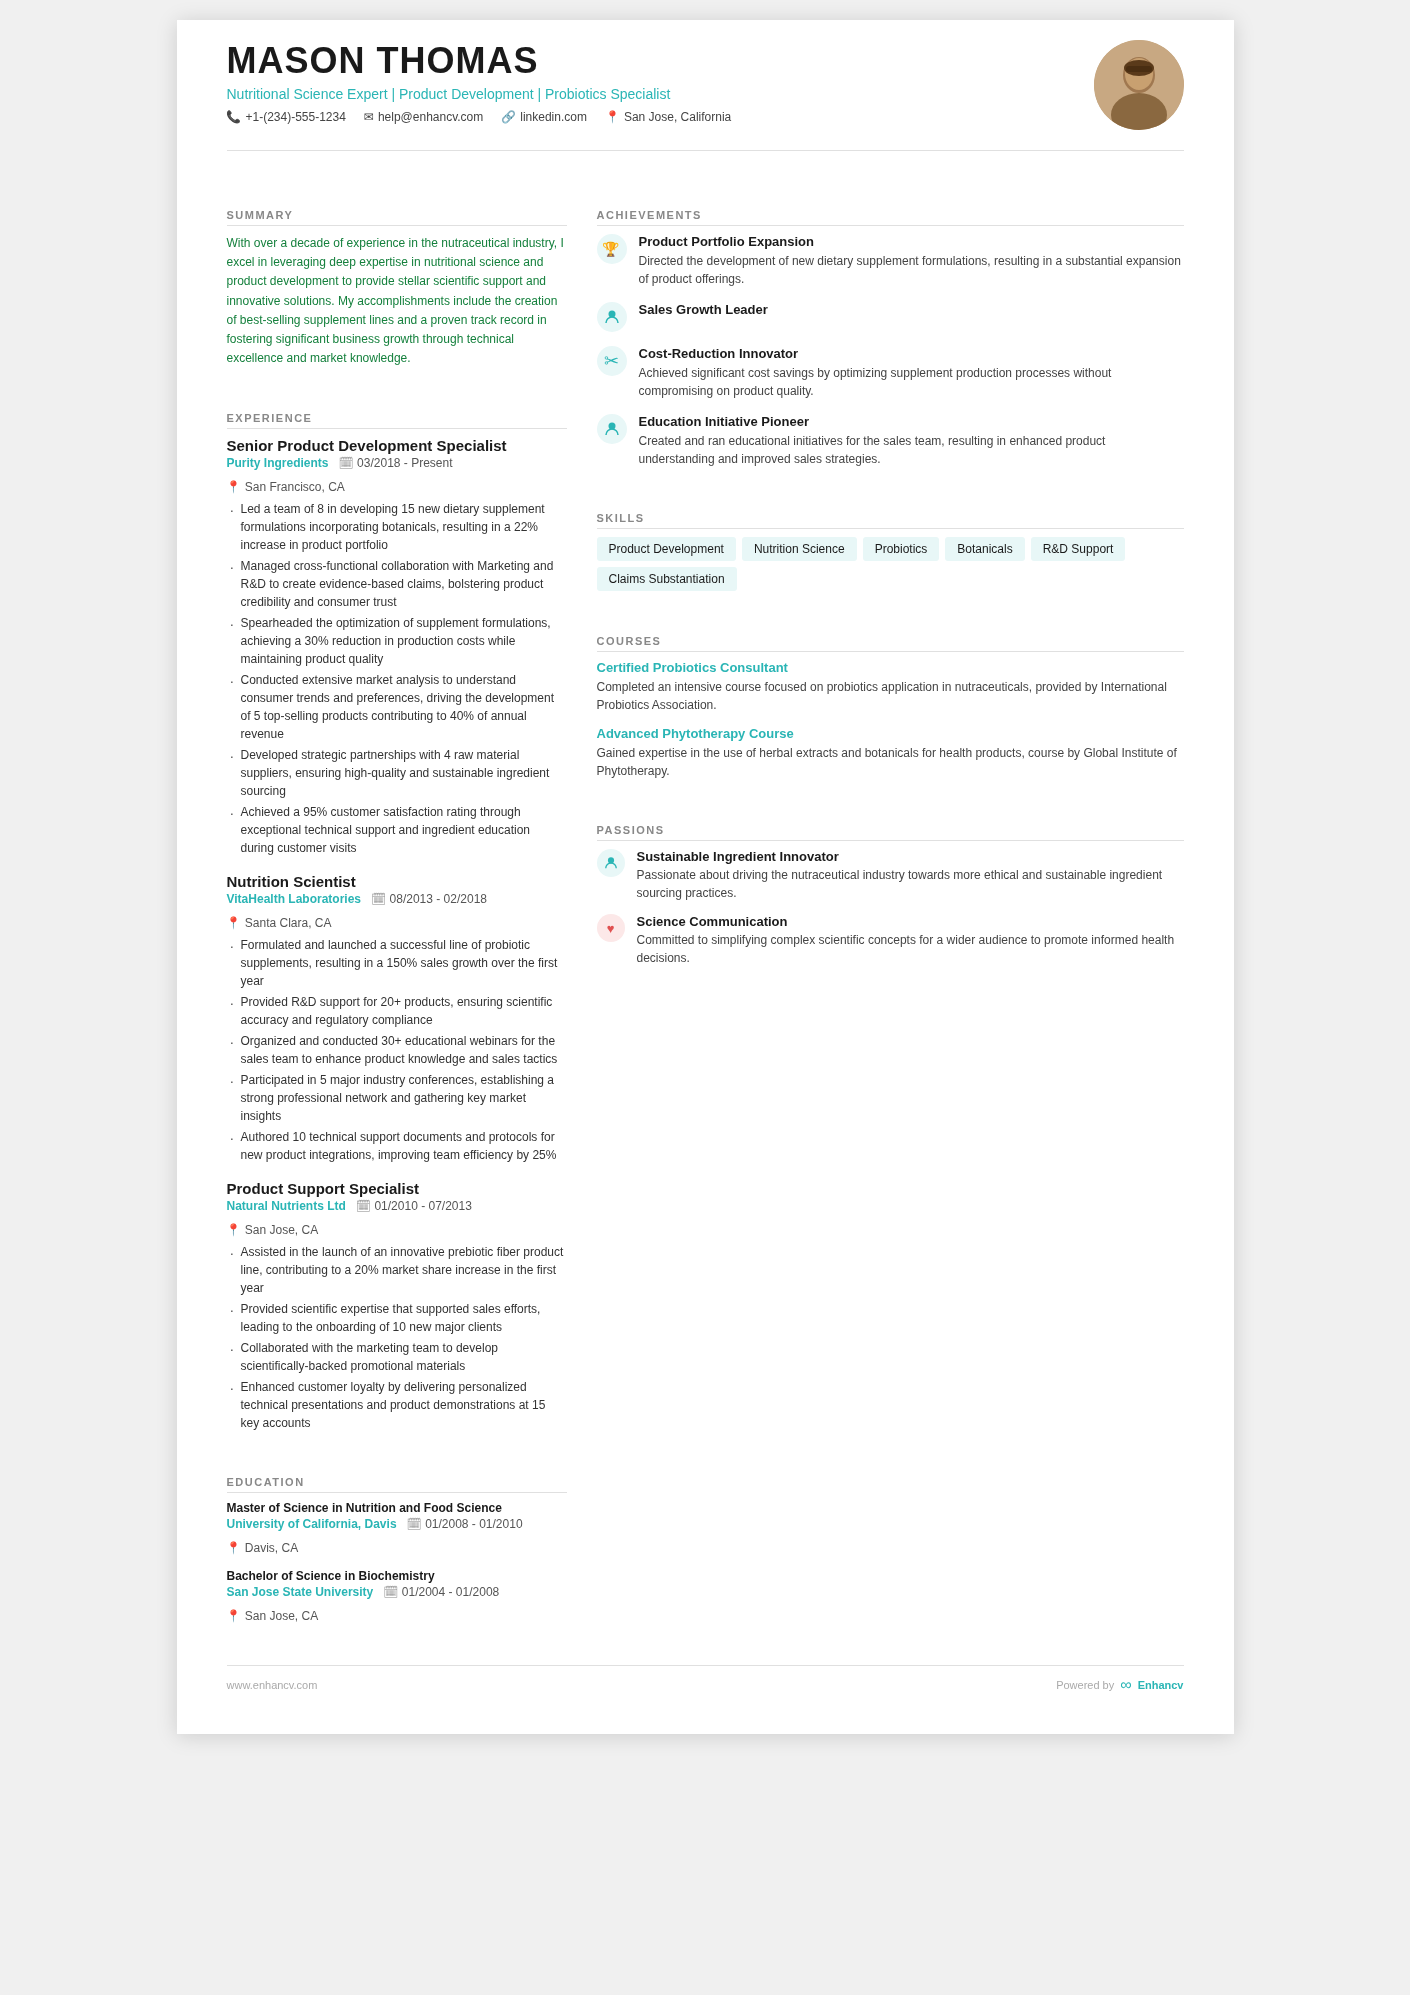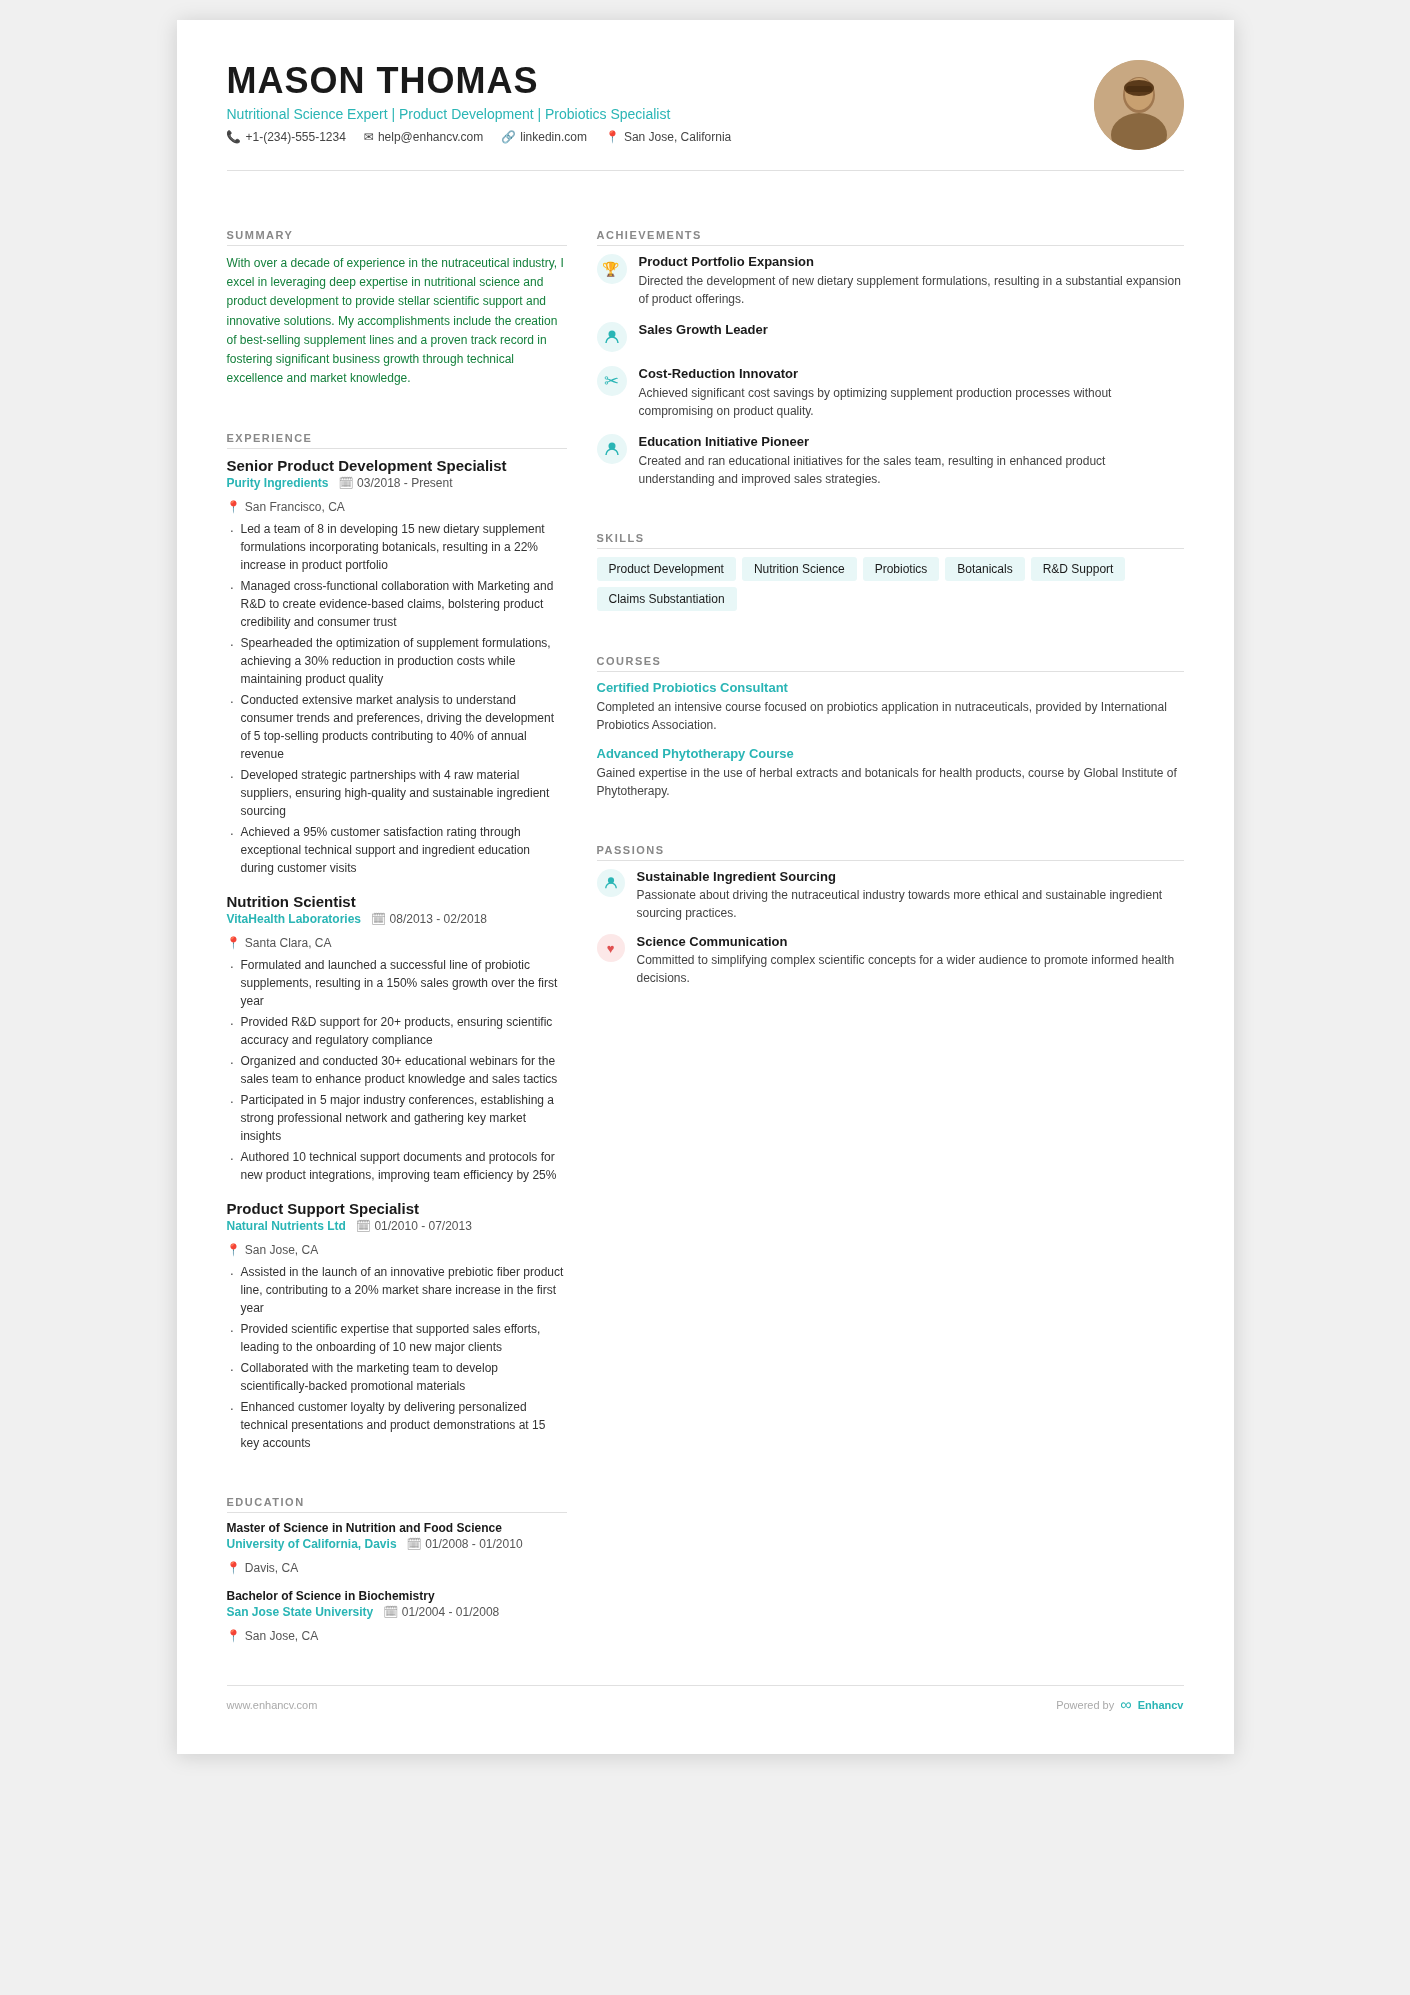--- a/index.html
+++ b/index.html
@@ -9,21 +9,21 @@
       display: flex;
       justify-content: center;
       align-items: flex-start;
       min-height: 100vh;
       padding: 20px;
     }
     .resume-container {
       background: #fff;
       width: 1057px;
       min-height: 1270px;
-      padding: 40px 50px 40px 50px;
+      padding: 20px 50px 40px 50px;
       box-shadow: 0 2px 20px rgba(0,0,0,0.15);
       position: relative;
     }
     
     .header {
       display: flex;
       justify-content: space-between;
       align-items: flex-start;
       margin-bottom: 20px;
     }
@@ -419,21 +419,21 @@
         <div class="section-title">PASSIONS</div>
 
         <div class="passion-item">
           <div class="passion-icon">
             <svg width="14" height="14" viewBox="0 0 16 16" fill="#2ab5b5">
                 <circle cx="8" cy="5" r="3.5"></circle>
                 <path d="M2 14c0-3.3 2.7-6 6-6s6 2.7 6 6" stroke="#2ab5b5" stroke-width="1.5" fill="none"></path>
               </svg>
           </div>
           <div>
-            <div class="passion-title">Sustainable Ingredient Sourcing</div>
+            <div class="passion-title">Sustainable Ingredient Innovator</div>
             <div class="achievement-desc">Passionate about driving the nutraceutical industry towards more ethical and sustainable ingredient sourcing practices.</div>
           </div>
         </div>
 
         <div class="passion-item">
           <div class="passion-icon" style="background:#fce8e8; color:#e05050;">♥</div>
           <div>
             <div class="passion-title">Science Communication</div>
             <div class="achievement-desc">Committed to simplifying complex scientific concepts for a wider audience to promote informed health decisions.</div>
           </div>

